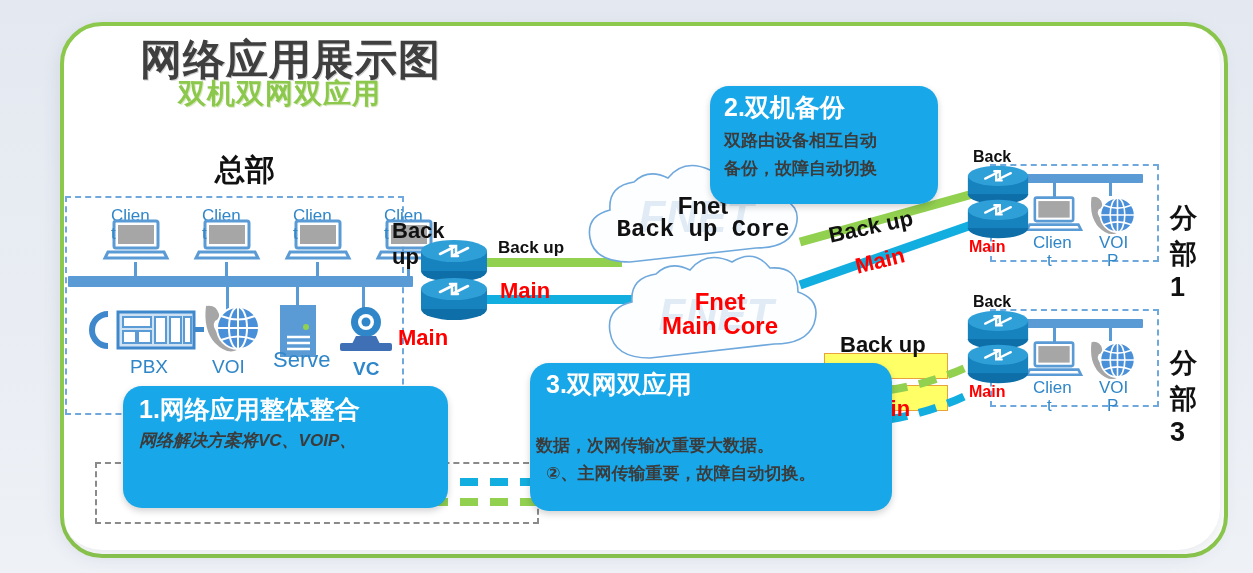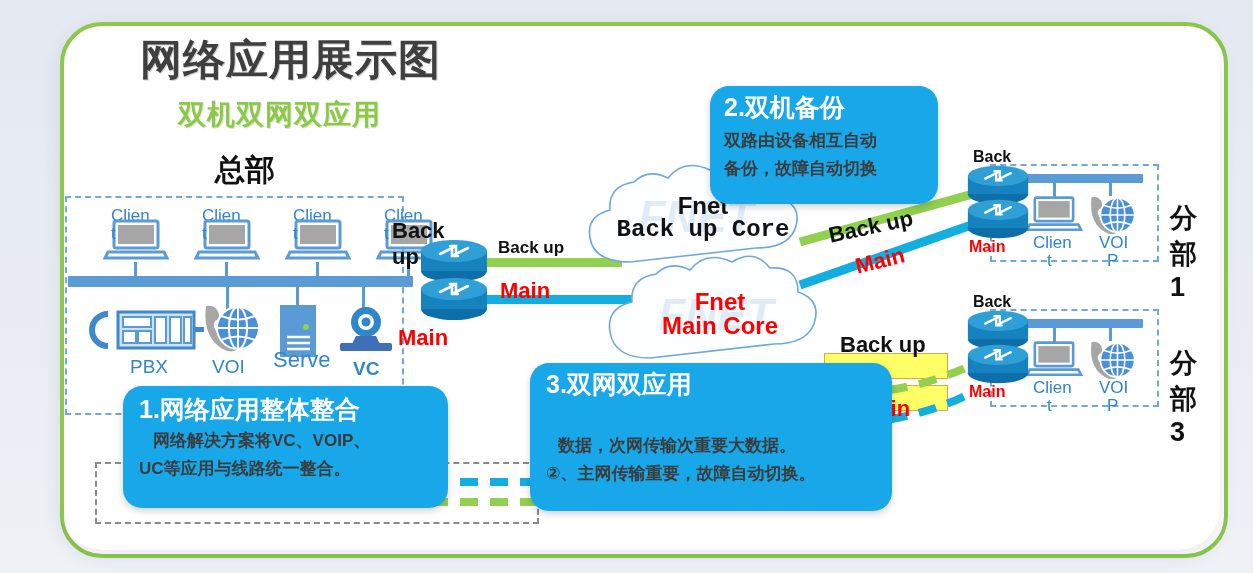--- a/index.html
+++ b/index.html
@@ -7,21 +7,21 @@
   #stage{position:relative;width:1253px;height:573px;
          background:linear-gradient(180deg,#e4e9f1 0%,#e9edf3 55%,#eef1f6 100%);}
   .frame{position:absolute;left:60px;top:22px;width:1160px;height:528px;
          background:#ffffff;border:4px solid #8cc84b;border-radius:42px;}
   .frame-shadow{position:absolute;left:60px;top:22px;width:1160px;height:528px;
          border-radius:42px;box-shadow:0 6px 18px rgba(60,80,110,.13);pointer-events:none;}
   .abs{position:absolute;}
   
   .title{left:140px;top:32px;font-size:42px;font-weight:bold;color:#3f3f3f;letter-spacing:1px;
          text-shadow:1px 1px 0 #cfcfcf;}
-  .subtitle{left:178px;top:96px;font-size:28px;font-weight:bold;color:#8cc84b;letter-spacing:1px;
+  .subtitle{left:178px;top:75px;font-size:28px;font-weight:bold;color:#8cc84b;letter-spacing:1px;
          text-shadow:1px 1px 0 #d7e8c2;}
   .hq-title{left:215px;top:150px;font-size:30px;font-weight:bold;color:#111;}
   .branch-name{font-size:27px;font-weight:bold;color:#111;}
   .lbl-blue{color:#2f86c8;font-size:17px;}
   .lbl-black{font-size:17px;font-weight:bold;color:#111;}
   .lbl-red{font-size:17px;font-weight:bold;color:#ff0000;}
   .lbl-black-lg{font-size:22px;font-weight:bold;color:#111;}
   .lbl-red-lg{font-size:22px;font-weight:bold;color:#ff0000;}
   
   .dash-blue{border:2px dashed #6fa8dc;}
@@ -342,29 +342,28 @@
   </div>
 
   <div class="abs dash-gray" style="left:95px;top:462px;width:440px;height:58px;"></div>
   <svg class="abs" style="left:370px;top:470px;z-index:2;" width="180" height="46">
     <line x1="0" y1="12" x2="175" y2="12" stroke="#13aee0" stroke-width="8" stroke-dasharray="18 12"></line>
     <line x1="0" y1="32" x2="175" y2="32" stroke="#92d050" stroke-width="8" stroke-dasharray="18 12"></line>
   </svg>
 
   <div class="abs callout" style="left:123px;top:386px;width:325px;height:122px;z-index:8;">
     <div class="abs c-head" style="left:16px;top:10px;">1.网络应用整体整合</div>
-    <div class="abs c-body" style="left:30px;top:44px;">网络解决方案将VC、VOIP、</div>
-    <div class="abs c-body" style="left:16px;top:72px;">UC等应用与线路统一整合。</div>
+    <div class="abs c-body" style="left:16px;top:44px;font-style:italic;">网络解决方案将VC、VOIP、</div>
   </div>
 
   <div class="abs callout" style="left:710px;top:86px;width:228px;height:118px;z-index:8;">
     <div class="abs c-head" style="left:14px;top:8px;">2.双机备份</div>
     <div class="abs c-body" style="left:14px;top:44px;">双路由设备相互自动</div>
     <div class="abs c-body" style="left:14px;top:72px;">备份，故障自动切换</div>
   </div>
 
   <div class="abs callout" style="left:530px;top:363px;width:362px;height:148px;z-index:8;">
     <div class="abs c-head" style="left:16px;top:8px;">3.双网双应用</div>
-    <div class="abs c-body" style="left:28px;top:72px;">数据，次网传输次重要大数据。</div>
+    <div class="abs c-body" style="left:6px;top:72px;">数据，次网传输次重要大数据。</div>
     <div class="abs c-body" style="left:16px;top:100px;">②、主网传输重要，故障自动切换。</div>
   </div>
 
 </div>
 
 </body></html>

